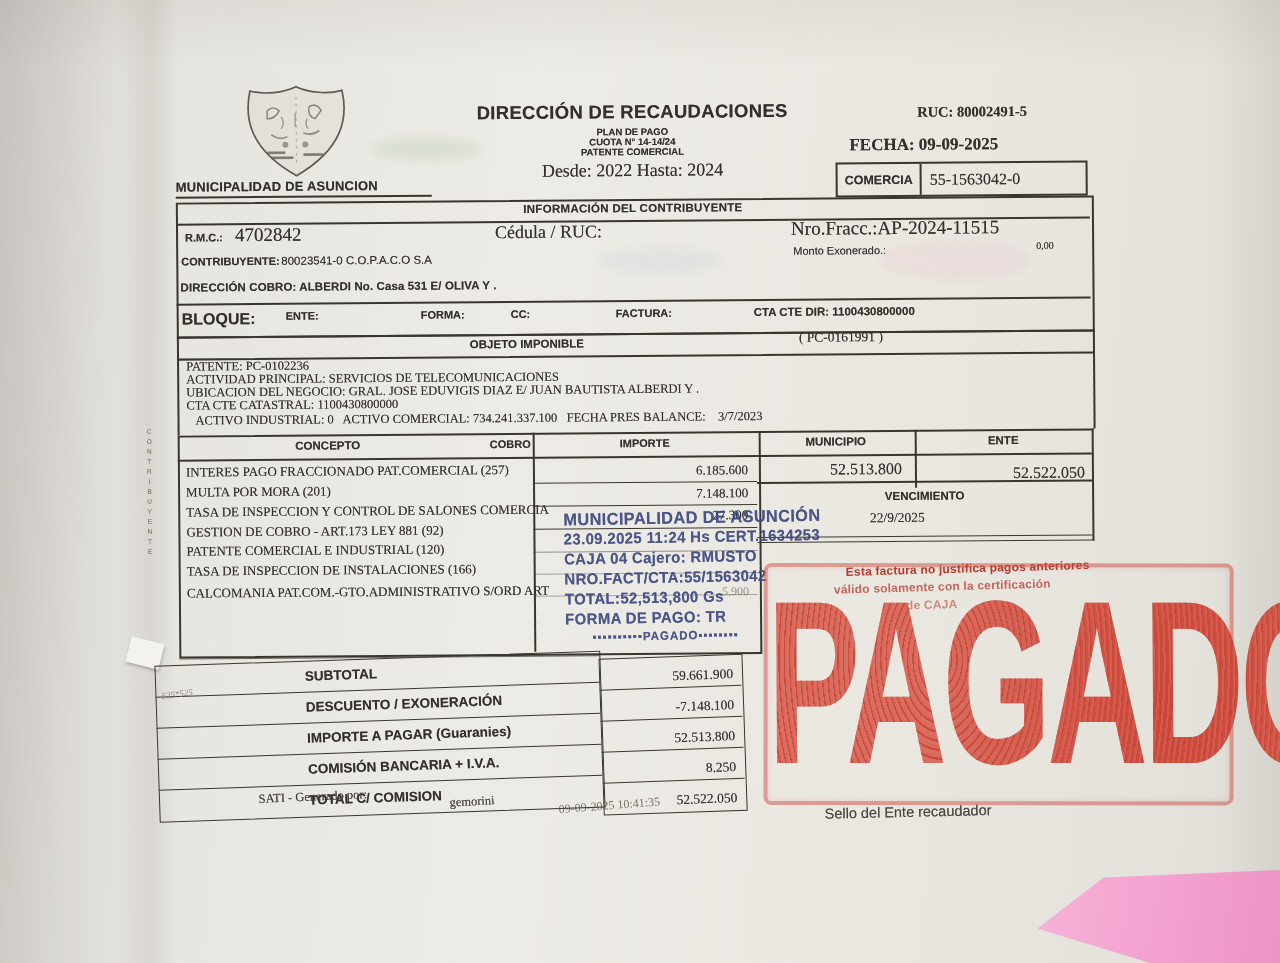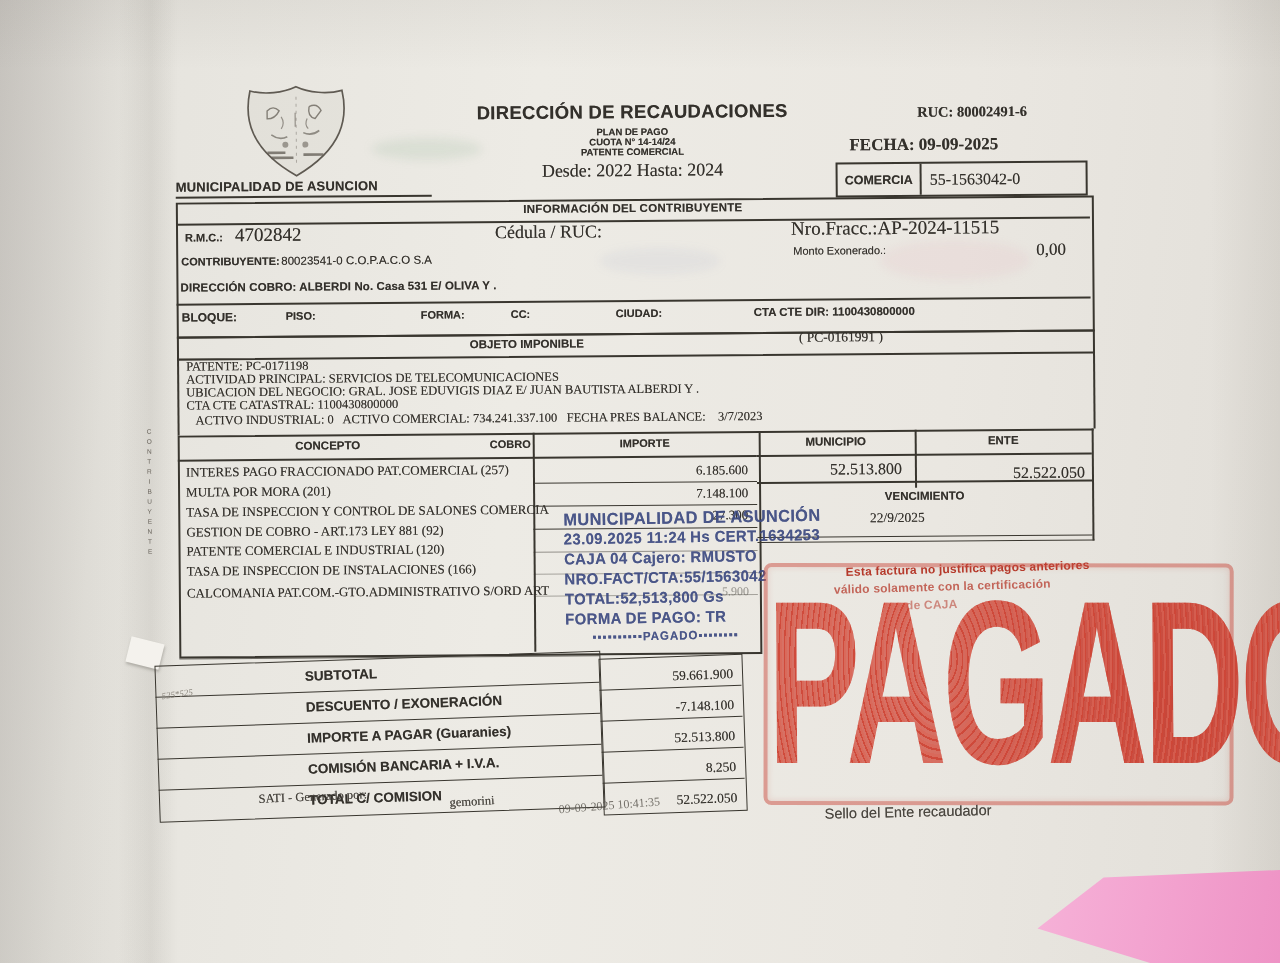--- a/index.html
+++ b/index.html
@@ -73,55 +73,55 @@
       </svg>
     </div>
     <div class="abs sans b soft" style="left:178px;top:176px;width:256px;font-size:13px;letter-spacing:.2px;border-bottom:2.5px solid #39362f;padding-bottom:2px;">MUNICIPALIDAD DE ASUNCION</div>
 
     <div class="abs sans b soft" style="left:452px;top:101px;width:366px;text-align:center;font-size:18.5px;letter-spacing:.3px;">DIRECCIÓN DE RECAUDACIONES</div>
     <div class="abs sans b soft" style="left:452px;top:126px;width:366px;text-align:center;font-size:9.5px;">PLAN DE PAGO</div>
     <div class="abs sans b soft" style="left:452px;top:136px;width:366px;text-align:center;font-size:9.5px;">CUOTA N° 14-14/24</div>
     <div class="abs sans b soft" style="left:452px;top:146px;width:366px;text-align:center;font-size:9.5px;">PATENTE COMERCIAL</div>
     <div class="abs serif soft" style="left:452px;top:160px;width:366px;text-align:center;font-size:18px;">Desde: 2022 Hasta: 2024</div>
 
-    <div class="abs serif b soft" style="left:920px;top:106px;font-size:14.5px;">RUC: 80002491-6</div>
+    <div class="abs serif b soft" style="left:920px;top:106px;font-size:14.5px;">RUC: 80002491-5</div>
     <div class="abs serif b soft" style="left:852px;top:137px;font-size:17px;">FECHA: 09-09-2025</div>
     <div class="abs" style="left:838px;top:164px;width:248px;height:31px;border:2px solid #39362f;display:flex;">
       <div class="sans b cell-label soft" style="width:82px;border-right:2px solid #39362f;font-size:12.5px;">COMERCIA</div>
       <div class="serif soft" style="flex:1;font-size:16px;display:flex;align-items:center;padding-left:8px;">55-1563042-0</div>
     </div>
 
     <div class="abs" style="left:178px;top:199px;width:914px;height:132px;border:2px solid #39362f;"></div>
     <div class="abs sans b soft" style="left:178px;top:202px;width:914px;text-align:center;font-size:11.5px;letter-spacing:.3px;">INFORMACIÓN DEL CONTRIBUYENTE</div>
     <div class="line" style="left:178px;top:220px;width:914px;height:2px;"></div>
 
     <div class="abs sans b soft" style="left:187px;top:228px;font-size:11px;">R.M.C.:</div>
     <div class="abs serif soft" style="left:237px;top:221px;font-size:19px;">4702842</div>
     <div class="abs serif soft" style="left:497px;top:221px;font-size:18px;">Cédula / RUC:</div>
     <div class="abs serif soft" style="left:793px;top:219px;font-size:19px;">Nro.Fracc.:AP-2024-11515</div>
     <div class="abs sans soft" style="left:795px;top:246px;font-size:11px;">Monto Exonerado.:</div>
-    <div class="abs serif soft" style="left:1038px;top:243px;font-size:17px;">0,00</div>
+    <div class="abs serif soft" style="left:1038px;top:243px;font-size:10px;">0,00</div>
 
     <div class="abs sans b soft" style="left:183px;top:252px;font-size:11px;">CONTRIBUYENTE:</div>
     <div class="abs sans soft" style="left:283px;top:252px;font-size:11.5px;">80023541-0 C.O.P.A.C.O S.A</div>
     <div class="abs sans b soft" style="left:182px;top:278px;font-size:11.5px;letter-spacing:.1px;">DIRECCIÓN COBRO: ALBERDI No. Casa 531 E/ OLIVA Y .</div>
 
     <div class="line" style="left:178px;top:300px;width:914px;height:1.6px;"></div>
-    <div class="abs sans b soft" style="left:183px;top:307px;font-size:12px;">BLOQUE:</div>
-    <div class="abs sans b soft" style="left:287px;top:307px;font-size:11px;">PISO:</div>
+    <div class="abs sans b soft" style="left:183px;top:307px;font-size:16px;">BLOQUE:</div>
+    <div class="abs sans b soft" style="left:287px;top:307px;font-size:11px;">ENTE:</div>
     <div class="abs sans b soft" style="left:422px;top:307px;font-size:11px;">FORMA:</div>
     <div class="abs sans b soft" style="left:512px;top:307px;font-size:11px;">CC:</div>
-    <div class="abs sans b soft" style="left:617px;top:307px;font-size:11px;">CIUDAD:</div>
+    <div class="abs sans b soft" style="left:617px;top:307px;font-size:11px;">FACTURA:</div>
     <div class="abs sans b soft" style="left:755px;top:307px;font-size:11.5px;">CTA CTE DIR: 1100430800000</div>
 
     <div class="abs" style="left:178px;top:333px;width:914px;height:20px;border:2px solid #39362f;"></div>
     <div class="abs sans b soft" style="left:178px;top:337px;width:700px;text-align:center;font-size:11.5px;">OBJETO IMPONIBLE</div>
     <div class="abs serif soft" style="left:800px;top:331px;font-size:13.5px;">( PC-0161991 )</div>
     <div class="abs" style="left:178px;top:353px;width:914px;height:79px;border-left:2px solid #39362f;border-right:2px solid #39362f;"></div>
-    <div class="abs serif soft" style="left:187px;top:356px;font-size:12.5px;">PATENTE: PC-0171198</div>
+    <div class="abs serif soft" style="left:187px;top:356px;font-size:12.5px;">PATENTE: PC-0102236</div>
     <div class="abs serif soft" style="left:187px;top:369px;font-size:12.5px;">ACTIVIDAD PRINCIPAL: SERVICIOS DE TELECOMUNICACIONES</div>
     <div class="abs serif soft" style="left:187px;top:382px;font-size:12.5px;">UBICACION DEL NEGOCIO: GRAL. JOSE EDUVIGIS DIAZ E/ JUAN BAUTISTA ALBERDI Y .</div>
     <div class="abs serif soft" style="left:187px;top:395px;font-size:12.5px;">CTA CTE CATASTRAL: 1100430800000</div>
     <div class="abs serif soft pre" style="left:196px;top:410px;font-size:12.5px;">ACTIVO INDUSTRIAL: 0   ACTIVO COMERCIAL: 734.241.337.100   FECHA PRES BALANCE:    3/7/2023</div>
 
     <div class="abs" style="left:178px;top:432px;width:579px;height:219px;border:2px solid #39362f;"></div>
     <div class="line" style="left:178px;top:655px;width:420px;height:1.4px;opacity:.7;"></div>
     <div class="vline" style="left:533px;top:432px;width:1.6px;height:219px;"></div>
     <div class="abs" style="left:757px;top:432px;width:335px;height:109px;border-top:2px solid #39362f;border-right:2px solid #39362f;border-bottom:1.6px solid #39362f;"></div>
     <div class="vline" style="left:915px;top:432px;width:1.6px;height:58px;"></div>

